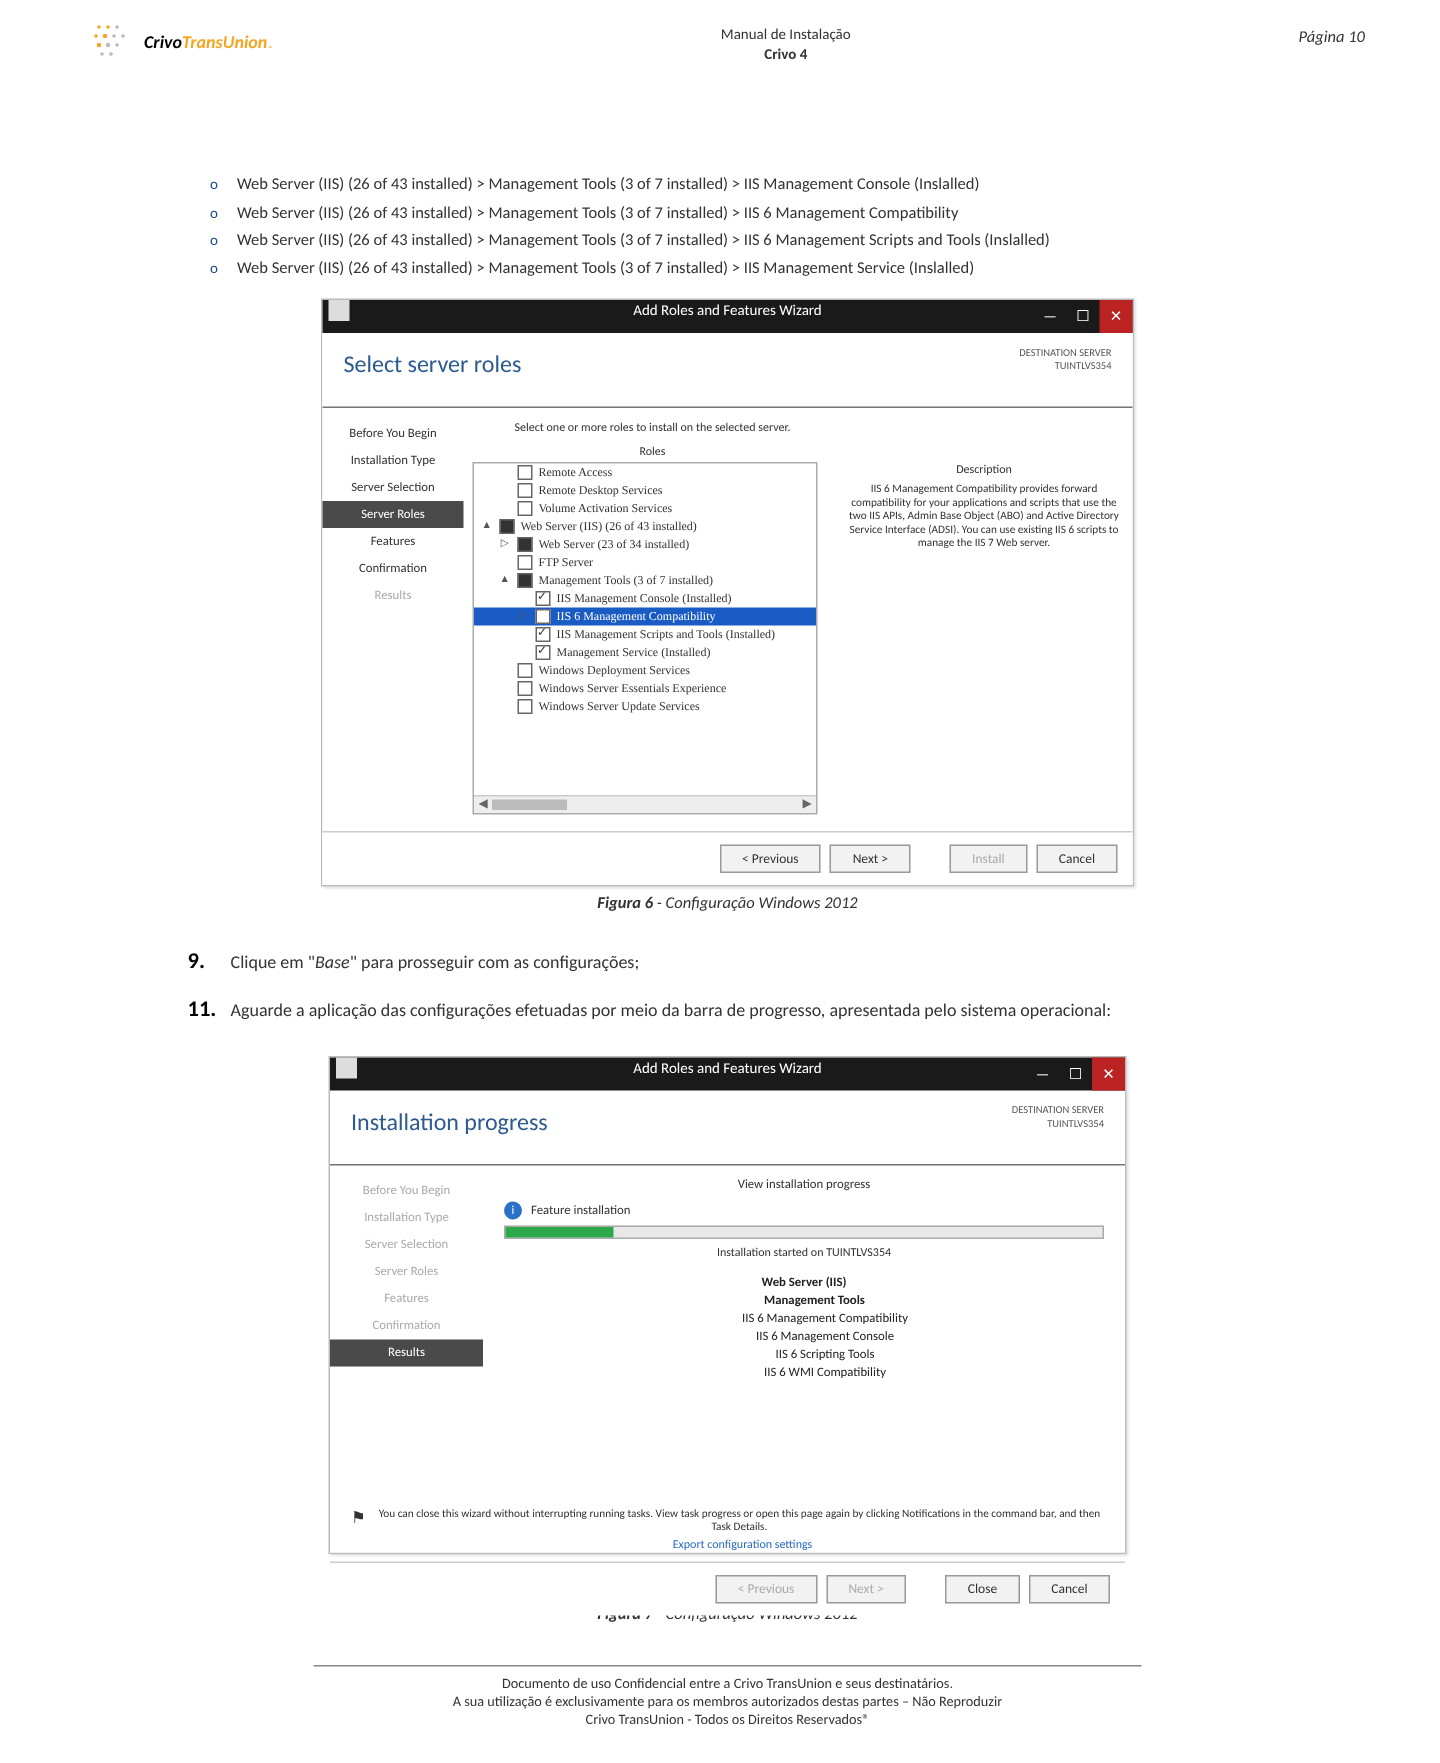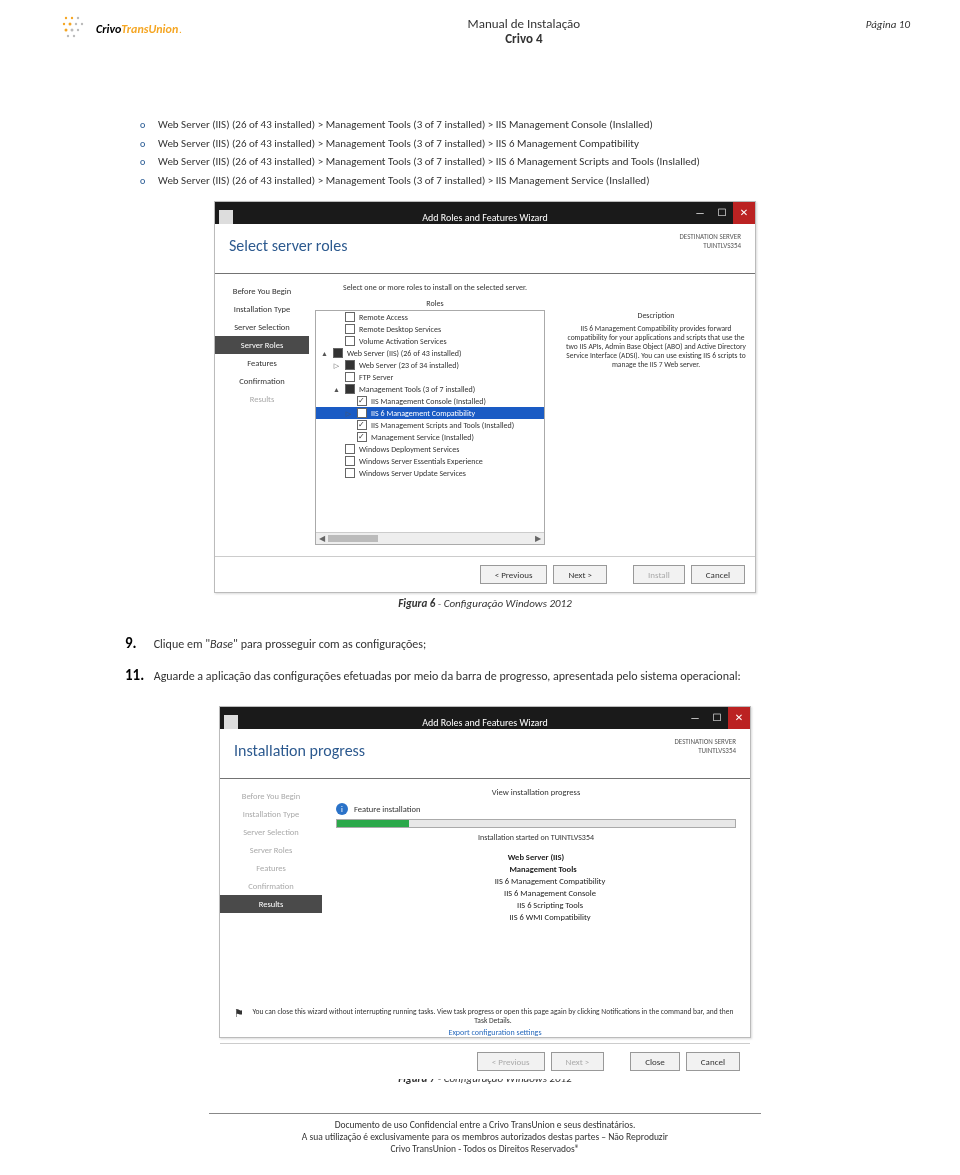--- a/index.html
+++ b/index.html
@@ -22,57 +22,57 @@
     align-items: flex-start;
     justify-content: space-between;
     margin-bottom: 70px;
   }
   .logo-block { display: flex; align-items: center; gap: 5px; }
   .logo-icon svg { display: block; }
   .logo-text { display: flex; flex-direction: column; line-height: 1.05; margin-left: 3px; font-style: italic; }
   .logo-text .brand1 { font-weight: 700; font-size: 12px; color: #000; }
   .logo-text .brand2 { font-size: 12px; color: #F5A623; font-weight: 600; }
   .logo-dot { color: #F5A623; font-size: 11px; margin-left: 1px; }
-  .header-center { text-align: center; flex: 1; font-size: 13px; margin-top: 2px; }
+  .header-center { text-align: center; flex: 1; font-size: 10px; margin-top: 2px; }
   .header-center .l1 { font-weight: 400; }
   .header-center .l2 { font-weight: 700; }
   .page-num { font-style: italic; font-size: 11px; margin-top: 4px; white-space: nowrap; }
 
   .bullet-list { margin: 0 0 4px 80px; padding: 0; list-style: none; font-size: 11px; line-height: 1.7; }
   .bullet-list li::before { content: "o"; color: #1a4f8c; display: inline-block; width: 18px; font-size: 10px; vertical-align: top; }
 
   .fig-wrap { text-align: center; margin: 10px 0 2px 0; }
   .fig-border { border: 1px solid #bbb; display: inline-block; background: #fff; box-shadow: 1px 1px 2px rgba(0,0,0,0.15); }
   .caption { text-align: center; font-style: italic; font-size: 11px; margin: 4px 0 18px 0; font-weight: bold; }
   .caption .sep { font-weight: normal; }
   .caption .txt { font-weight: normal; }
 
   
   .wiz { width: 540px; height: 390px; position: relative; font-size: 9px; background: #fff; }
   .wiz-title {
-    height: 22px; background: #1a1a1a; color: #fff; display: flex; align-items: flex-end;
+    height: 22px; background: #1a1a1a; color: #fff; display: flex; align-items: flex-start;
     justify-content: center; position: relative; font-size: 10px;
   }
   .wiz-title .ticon { position: absolute; left: 4px; width: 14px; height: 14px; background: #ddd; }
   .wiz-title .wbtns { position: absolute; right: 0; display: flex; height: 22px; }
   .wiz-title .wbtn { width: 22px; height: 22px; display: flex; align-items: center; justify-content: center; color: #fff; font-size: 10px; }
   .wiz-title .wbtn.close { background: #b22; }
   .wiz-hero { height: 50px; padding: 8px 14px; display: flex; justify-content: space-between; align-items: flex-start; background: #fff; border-bottom: 1px solid #737373; }
   .wiz-hero .htitle { color: #2d5a8f; font-size: 16px; font-weight: 300; margin-top: 4px; }
   .wiz-hero .srv { font-size: 7px; text-align: right; color: #555; line-height: 1.3; }
   .wiz-body { display: flex; height: 282px; }
   .wiz-side { width: 102px; padding: 8px 0; font-size: 8.5px; color: #333; }
   .wiz-side .sitem { padding: 4px 10px; }
   .wiz-side .sitem.sel { background: #4a4a4a; color: #fff; }
   .wiz-side .sitem.dim { color: #aaa; }
   .wiz-main { flex: 1; padding: 8px 6px; display: flex; gap: 8px; }
   .wiz-main .mcol { display: flex; flex-direction: column; }
   .wiz-main .intro { font-size: 8px; margin-bottom: 6px; color: #333; }
   .rbox { border: 1px solid #aaa; width: 230px; height: 235px; overflow: hidden; position: relative; }
-  .rrow { display: flex; align-items: flex-end; padding: 1px 2px; font-size: 8px; gap: 4px; }
+  .rrow { display: flex; align-items: flex-start; padding: 1px 2px; font-size: 8px; gap: 4px; font-family: Liberation Serif, serif; }
   .rrow .tw { width: 9px; text-align: center; color: #555; font-size: 7px; }
   .rrow .cb { width: 10px; height: 10px; border: 1px solid #666; display: inline-block; background: #fff; position: relative; }
   .rrow .cb.chk::after { content: "✓"; position: absolute; left: 0; top: -2px; font-size: 8px; }
   .rrow.hl { background: #1a5bc4; color: #fff; }
   .rrow.hl .cb.chk::after { color: #fff; }
   .desc { width: 186px; font-size: 7.5px; color: #333; }
   .desc .dhd { margin-bottom: 4px; margin-top: 28px; }
   .scrollb { position: absolute; bottom: 0; left: 0; right: 0; height: 12px; background: #eee; border-top: 1px solid #ccc; display: flex; }
   .scrollb .sar { width: 12px; text-align: center; font-size: 8px; color: #666; }
   .scrollb .sth { flex: 0 0 50px; background: #bbb; margin: 2px 0; }

